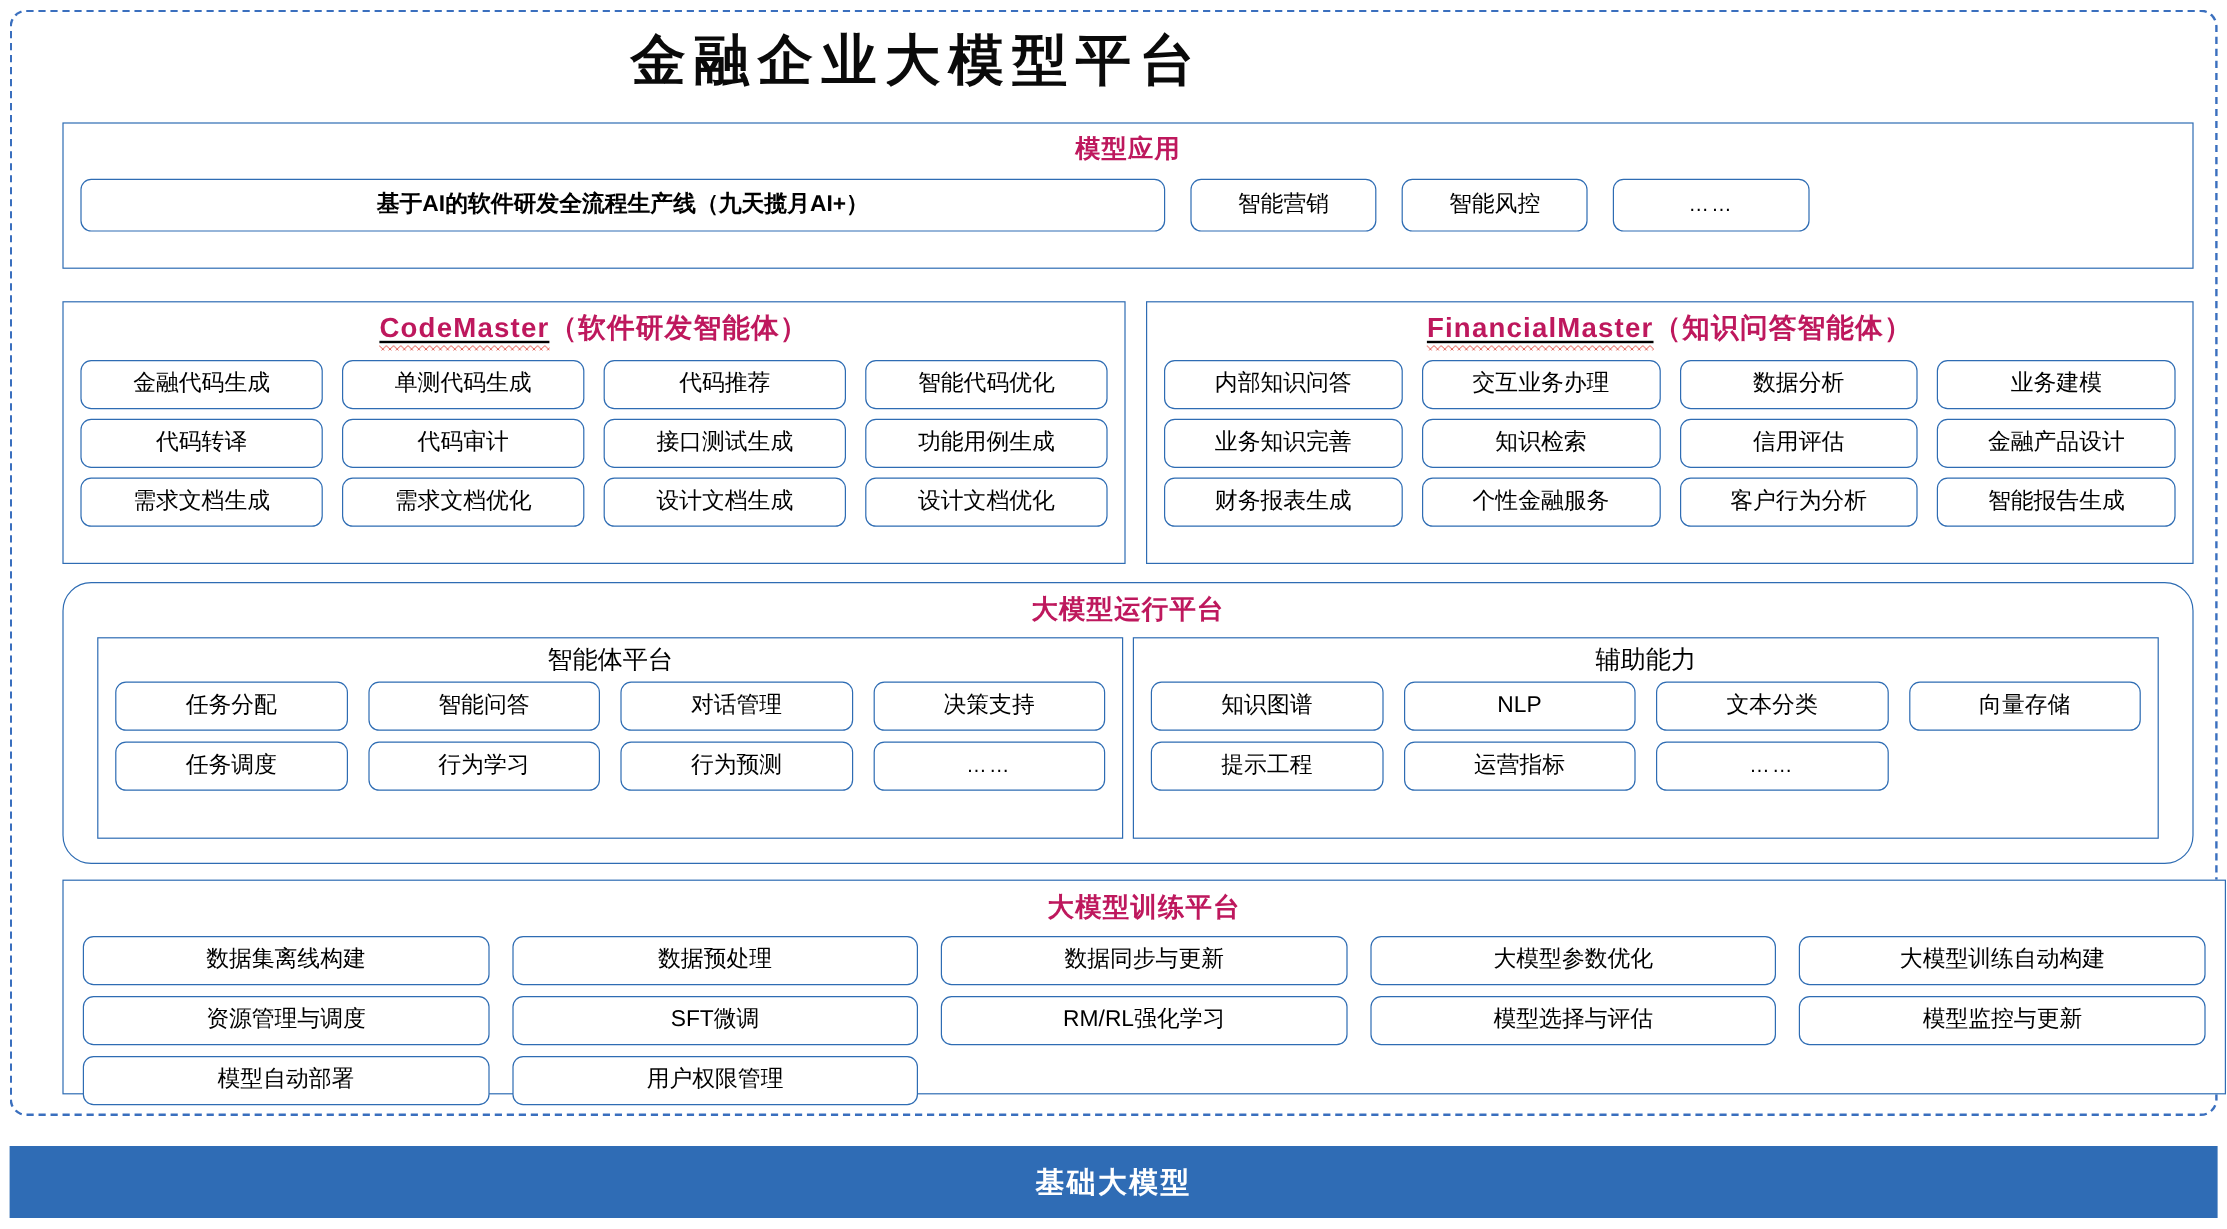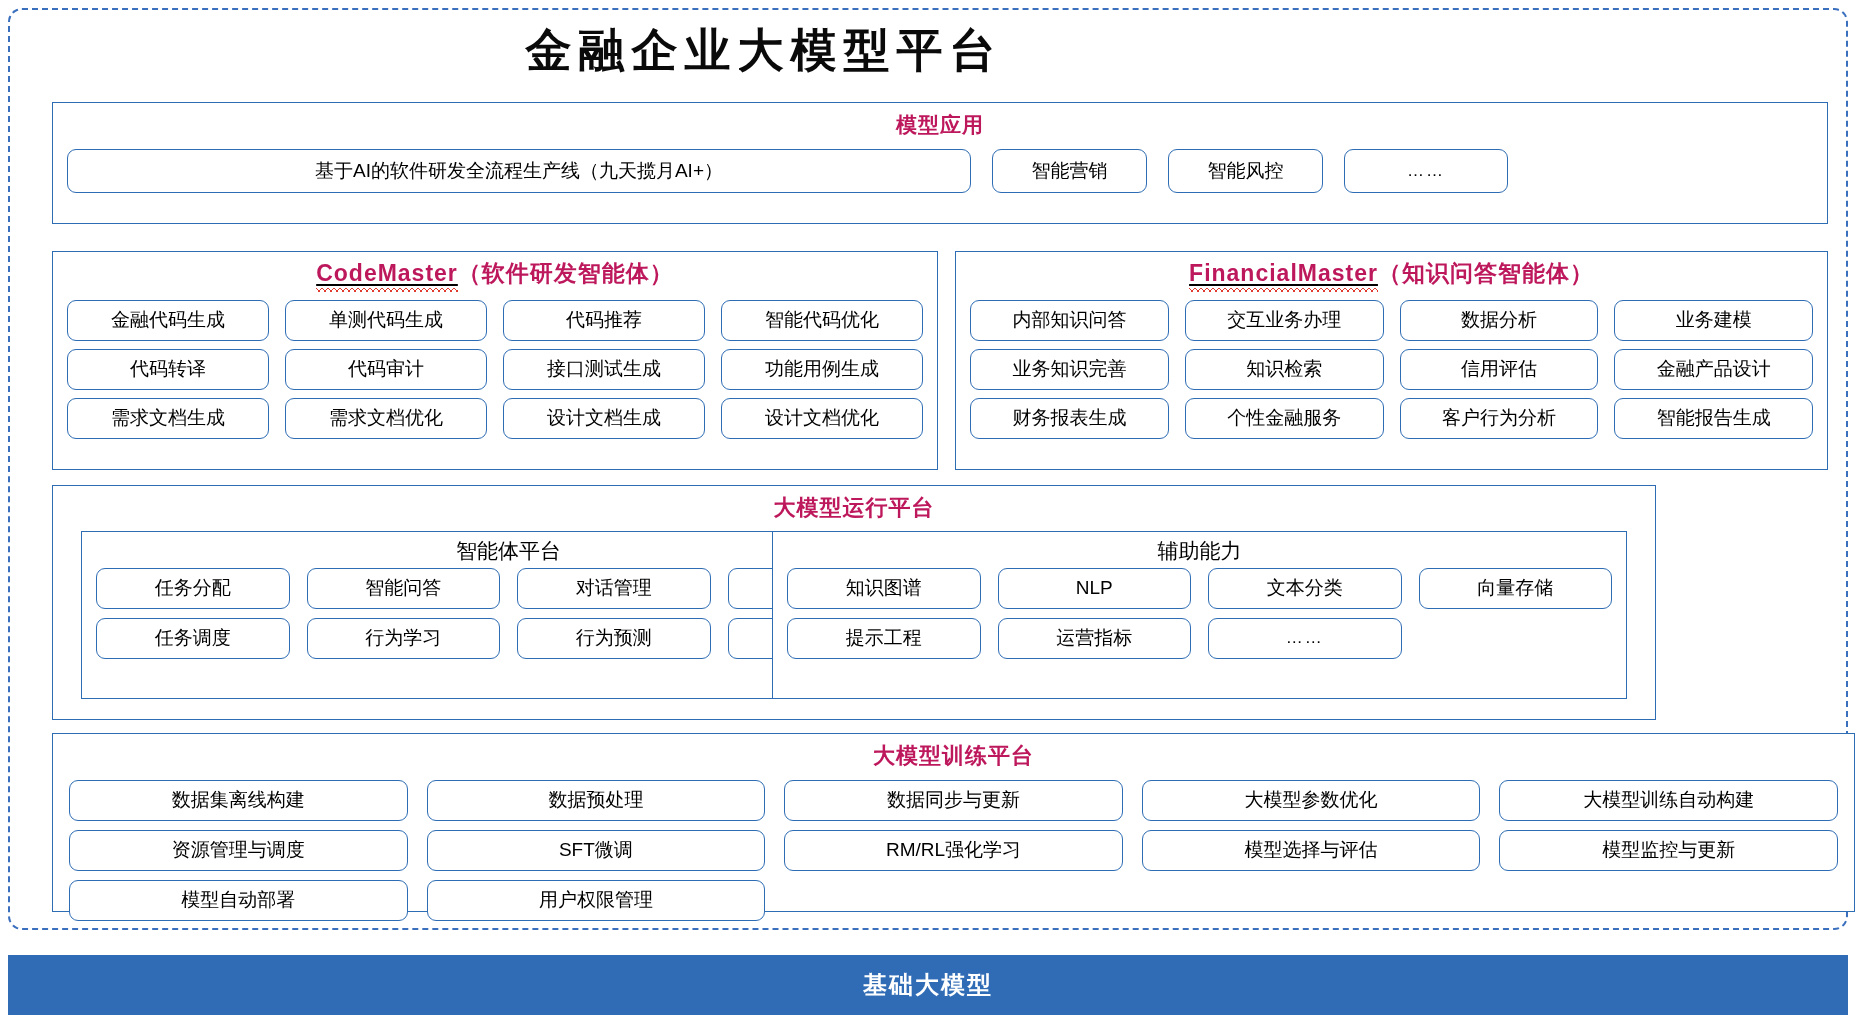--- a/index.html
+++ b/index.html
@@ -97,21 +97,21 @@
     display: flex;
     align-items: center;
     justify-content: center;
     text-align: center;
     font-size: 19px;
     color: #000;
     line-height: 1.1;
     white-space: nowrap;
   }
   .pill.bold {
-    font-weight: 400;
+    font-weight: 700;
   }
   .pill.ellipsis {
     letter-spacing: 2px;
     font-size: 17px;
   }
 
   
   #layer-app {
     left: 52px; top: 102px; width: 1776px; height: 122px;
   }
@@ -151,21 +151,21 @@
     display: grid;
     grid-template-columns: repeat(4, 1fr);
     grid-auto-rows: 41px;
     column-gap: 16px;
     row-gap: 8px;
   }
   .agent-grid .pill { font-size: 19px; }
 
   
   #layer-runtime {
-    left: 52px; top: 485px; width: 1604px; height: 235px;
+    left: 52px; top: 485px; width: 1776px; height: 235px; border-radius: 24px;
   }
   #layer-runtime > .panel-title {
     margin-top: 11px;
     font-size: 22px;
   }
   .subpanel {
     position: absolute;
     box-sizing: border-box;
     border: 1.4px solid #2e6cb3;
     background: #fff;

